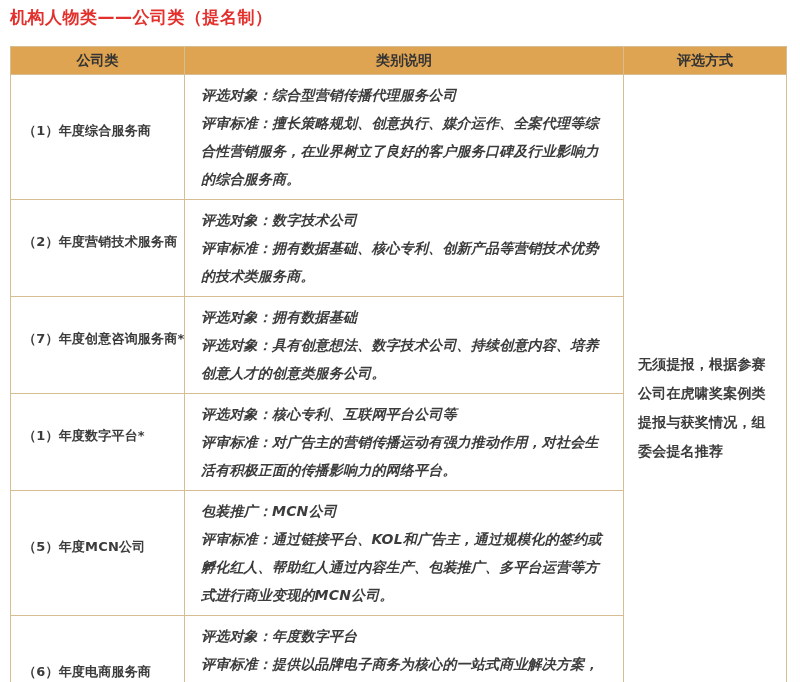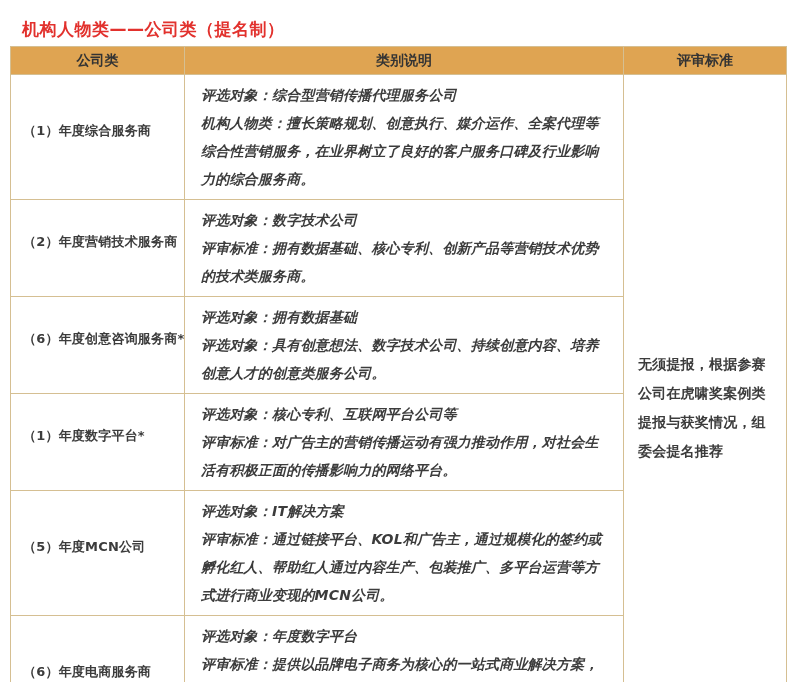--- a/index.html
+++ b/index.html
@@ -2,21 +2,21 @@
 <html><head>
 <meta charset="utf-8">
 <style>
   html,body{margin:0;padding:0;}
   body{
     width:800px;height:682px;position:relative;background:#ffffff;
     font-family:"DejaVu Sans","Liberation Sans",sans-serif;
     -webkit-font-smoothing:antialiased;
   }
   .page-title{
-    position:absolute;left:10px;top:6px;margin:12px;
+    position:absolute;left:10px;top:6px;margin:0;
     font-size:17px;font-weight:700;color:#e2312d;letter-spacing:.5px;
   }
   table.award-table{
     position:absolute;left:10px;top:46px;width:776px;
     border-collapse:collapse;table-layout:fixed;background:#ffffff;
   }
   col.c1{width:174px}
   col.c2{width:439px}
   col.c3{width:163px}
   .award-table th,.award-table td{border:1px solid #d5bf92;}
@@ -55,57 +55,57 @@
 <table class="award-table">
   <colgroup>
       <col class="c1">
       <col class="c2">
       <col class="c3">
     </colgroup>
   <thead>
     <tr>
       <th>公司类</th>
       <th>类别说明</th>
-      <th>评审标准</th>
+      <th>评选方式</th>
     </tr>
   </thead>
   <tbody>
     <tr>
       <td class="cat">（1）年度综合服务商</td>
       <td class="desc">
         <p>评选对象：综合型营销传播代理服务公司</p>
-        <p>机构人物类：擅长策略规划、创意执行、媒介运作、全案代理等综合性营销服务，在业界树立了良好的客户服务口碑及行业影响力的综合服务商。</p>
+        <p>评审标准：擅长策略规划、创意执行、媒介运作、全案代理等综合性营销服务，在业界树立了良好的客户服务口碑及行业影响力的综合服务商。</p>
       </td>
       <td class="method" rowspan="6">无须提报，根据参赛公司在虎啸奖案例类提报与获奖情况，组委会提名推荐</td>
     </tr>
     <tr>
       <td class="cat">（2）年度营销技术服务商</td>
       <td class="desc">
         <p>评选对象：数字技术公司</p>
         <p>评审标准：拥有数据基础、核心专利、创新产品等营销技术优势的技术类服务商。</p>
       </td>
     </tr>
     <tr>
-      <td class="cat">（6）年度创意咨询服务商*</td>
+      <td class="cat">（7）年度创意咨询服务商*</td>
       <td class="desc">
         <p>评选对象：拥有数据基础</p>
         <p>评选对象：具有创意想法、数字技术公司、持续创意内容、培养创意人才的创意类服务公司。</p>
       </td>
     </tr>
     <tr>
       <td class="cat">（1）年度数字平台*</td>
       <td class="desc">
         <p>评选对象：核心专利、互联网平台公司等</p>
         <p>评审标准：对广告主的营销传播运动有强力推动作用，对社会生活有积极正面的传播影响力的网络平台。</p>
       </td>
     </tr>
     <tr>
       <td class="cat">（5）年度MCN公司</td>
       <td class="desc">
-        <p>评选对象：IT解决方案</p>
+        <p>包装推广：MCN公司</p>
         <p>评审标准：通过链接平台、KOL和广告主，通过规模化的签约或孵化红人、帮助红人通过内容生产、包装推广、多平台运营等方式进行商业变现的MCN公司。</p>
       </td>
     </tr>
     <tr>
       <td class="cat">（6）年度电商服务商</td>
       <td class="desc">
         <p>评选对象：年度数字平台</p>
         <p>评审标准：提供以品牌电子商务为核心的一站式商业解决方案，包括店铺运营、数字营销、IT解决方案、仓储配送、客户服务等电商服务机构。</p>
       </td>
     </tr>

